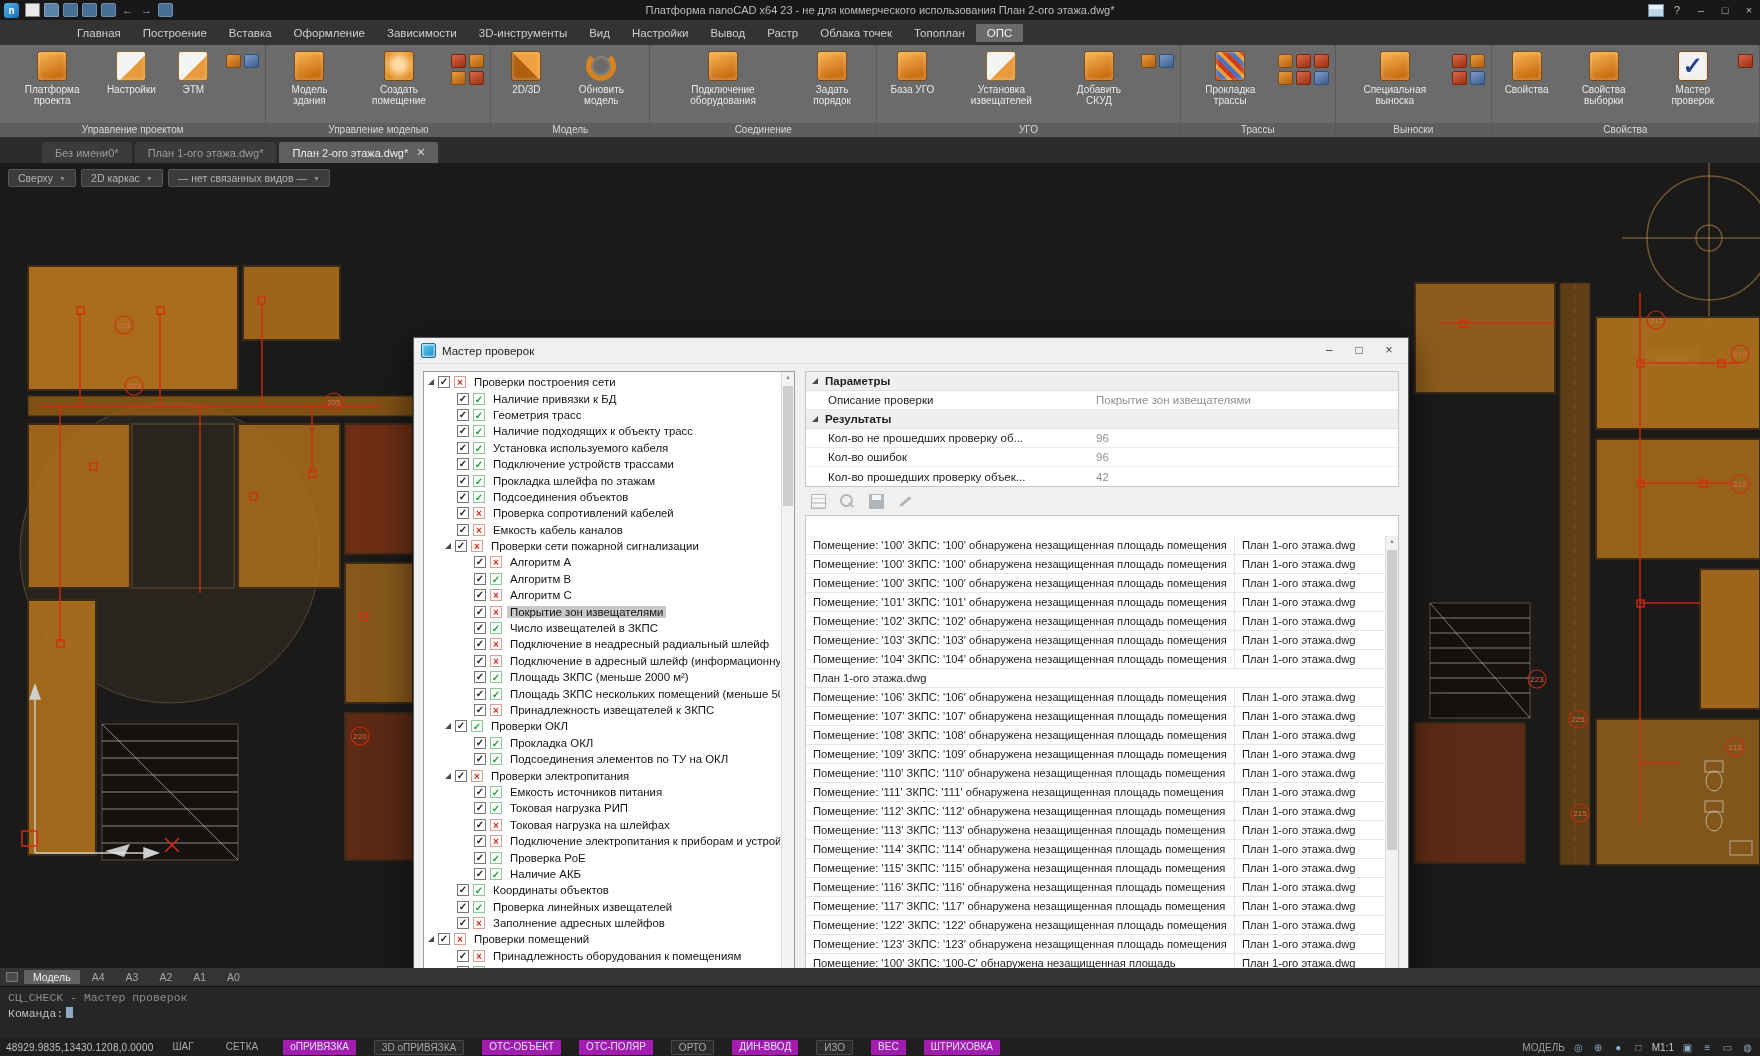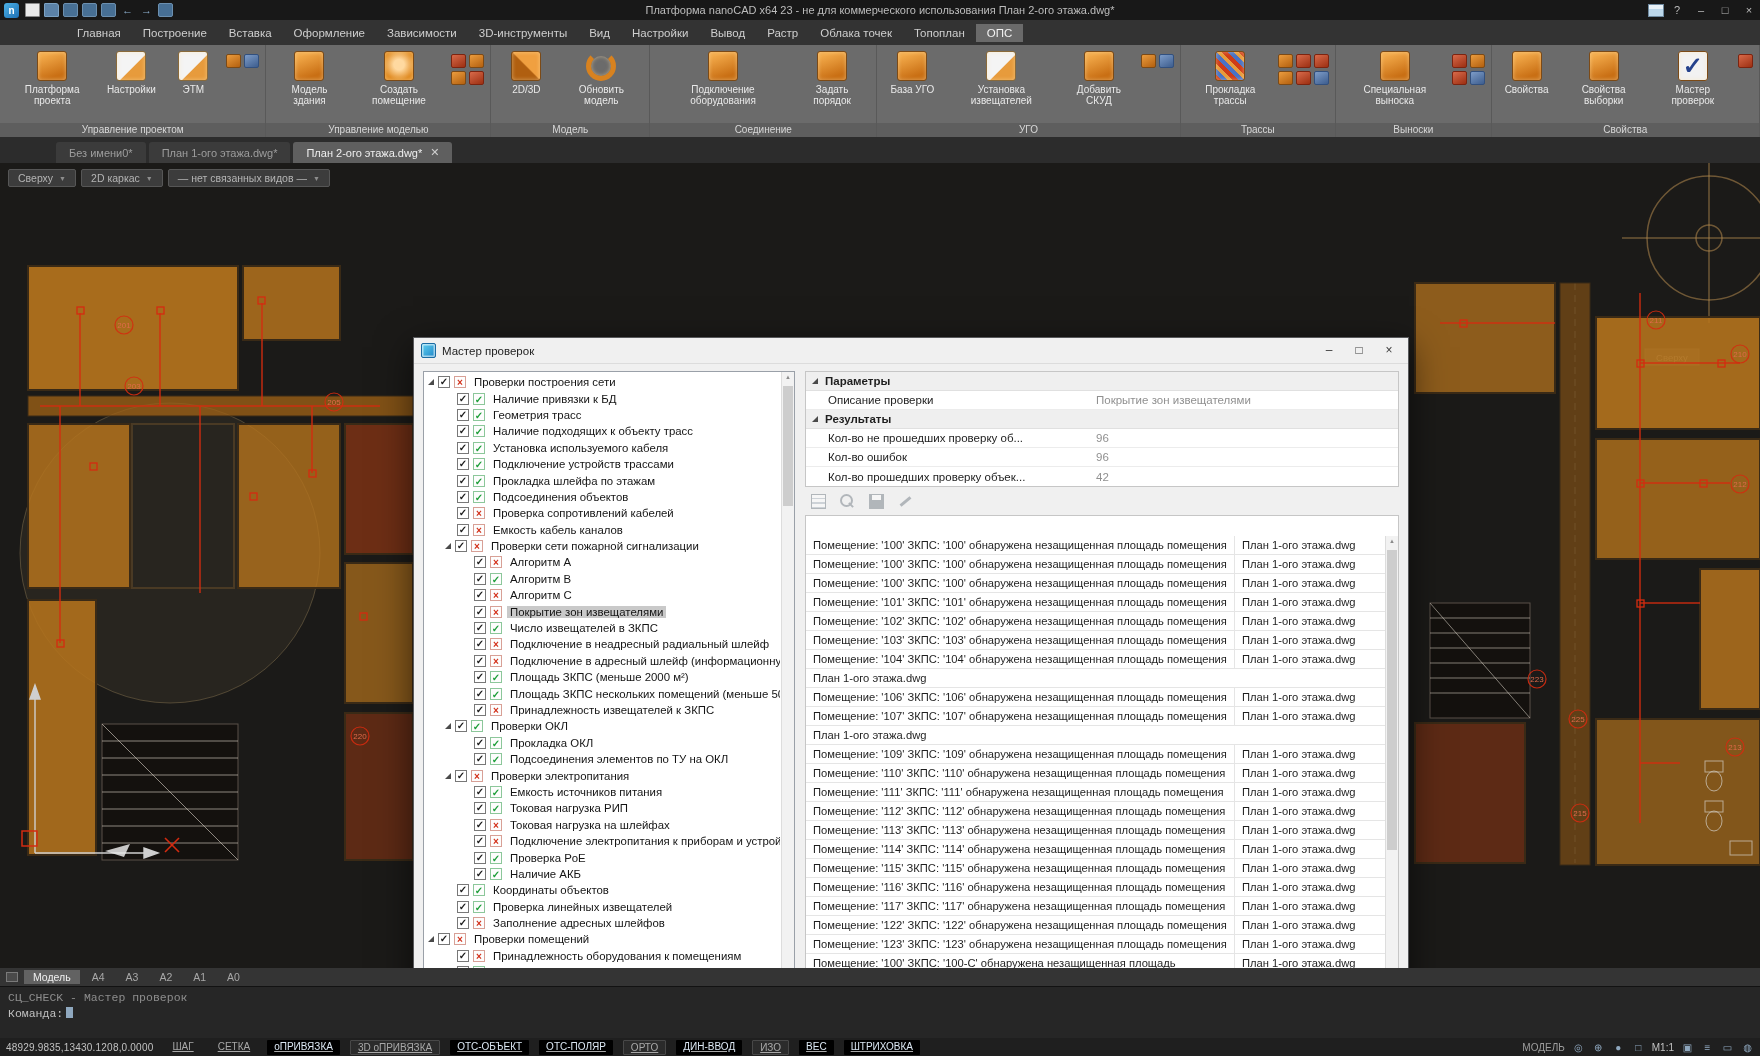--- a/index.html
+++ b/index.html
@@ -46,21 +46,21 @@
   .smallgrid.one { grid-template-columns:15px; }
   .smallgrid.three { grid-template-columns:repeat(3,15px); }
   .sic { width:15px; height:14px; border:1px solid #7c4a16; border-radius:2px;
          background:linear-gradient(150deg,#eb9c3e,#b3600f); }
   .sic.blue { background:linear-gradient(150deg,#7d9cc8,#3d5d8e); border-color:#32507e; }
   .sic.red { background:linear-gradient(150deg,#d86a4a,#9c2f12); border-color:#7c2410; }
   .rlabel { height:14px; background:#5e5e5e; color:#d8d8d8; font-size:10px; text-align:center;
             line-height:14px; white-space:nowrap; padding:0 6px; }
 
   
-  .doctabs { height:26px; background:#2c2c2c; display:flex; align-items:flex-end; padding-left:56px; gap:3px; }
+  .doctabs { height:26px; background:#2c2c2c; display:flex; align-items:flex-end; padding-left:42px; gap:3px; }
   .dtab { height:21px; padding:0 13px; background:#3b3b3b; color:#9d9d9d; font-size:11px;
           display:flex; align-items:center; gap:8px; border-radius:3px 3px 0 0; }
   .dtab.active { background:#5f5f5f; color:#efefef; }
   .dtab .x { font-size:11px; color:#cfcfcf; }
 
   
   .workspace { position:relative; height:805px; background:#1b1a18; overflow:hidden; }
   .vp-toolbar { position:absolute; top:6px; left:8px; display:flex; gap:5px; z-index:5; }
   .vp-btn { background:#3c3c3c; border:1px solid #565656; color:#b4b4b4; font-size:10.5px;
             padding:2px 9px; border-radius:2px; display:flex; align-items:center; gap:6px; }
@@ -145,21 +145,21 @@
          font-family:"Liberation Mono", monospace; font-size:11.5px; }
   .cmd .l1 { color:#8d8d8d; line-height:16px; }
   .cmd .l2 { color:#c0c0c0; line-height:16px; }
   .caret { display:inline-block; width:7px; height:11px; background:#8fa8bf; vertical-align:-1px; margin-left:3px; }
 
   
   .statusbar { height:18px; background:#1f1f1f; color:#a8a8a8; display:flex; align-items:center;
                font-size:10px; gap:2px; padding:0 6px; }
   .coords { color:#c2c2c2; margin-right:10px; letter-spacing:.2px; }
   .sb-toggle { padding:1px 7px; border-radius:1px; white-space:nowrap; }
-  .sb-toggle.on { background:#000000; color:#dbe7f3; }
+  .sb-toggle.on { background:#a21caf; color:#dbe7f3; }
   .sb-toggle.frame { border:1px solid #484848; background:#2b2b2b; }
   .sb-right { margin-left:auto; display:flex; align-items:center; gap:7px; color:#9d9d9d; }
   .sb-ico { width:13px; height:13px; text-align:center; line-height:13px; font-size:10px; color:#8fa8bf; }
   .sb-scale { color:#c2c2c2;text-align:center; }
 
   svg text { font-family:"Liberation Sans", sans-serif; }
 </style>
 </head>
 <body>
 
@@ -787,20 +787,21 @@
               </div>
               <div class="et-row">
                 <div class="c1">Помещение: '106' ЗКПС: '106' обнаружена незащищенная площадь помещения</div>
                 <div class="c2">План 1-ого этажа.dwg</div>
               </div>
               <div class="et-row">
                 <div class="c1">Помещение: '107' ЗКПС: '107' обнаружена незащищенная площадь помещения</div>
                 <div class="c2">План 1-ого этажа.dwg</div>
               </div>
               <div class="et-row">
+                <div class="c1">Помещение: '108' ЗКПС: '108' обнаружена незащищенная площадь помещения</div>
                 <div class="c2">План 1-ого этажа.dwg</div>
               </div>
               <div class="et-row">
                 <div class="c1">Помещение: '109' ЗКПС: '109' обнаружена незащищенная площадь помещения</div>
                 <div class="c2">План 1-ого этажа.dwg</div>
               </div>
               <div class="et-row">
                 <div class="c1">Помещение: '110' ЗКПС: '110' обнаружена незащищенная площадь помещения</div>
                 <div class="c2">План 1-ого этажа.dwg</div>
               </div>
@@ -868,21 +869,21 @@
     </span>
 </div>
 
 <div class="cmd">
   <div class="l1">СЦ_CHECK - Мастер проверок</div>
   <div class="l2"><span>Команда:</span><span class="caret"></span></div>
 </div>
 
 <div class="statusbar">
   <span class="coords">48929.9835,13430.1208,0.0000</span>
-  <span id="toggles" style="display:flex;gap:10px;text-decoration:underline;">
+  <span id="toggles" style="display:flex;gap:18px;">
       <span class="sb-toggle plain">ШАГ</span>
       <span class="sb-toggle plain">СЕТКА</span>
       <span class="sb-toggle on">оПРИВЯЗКА</span>
       <span class="sb-toggle frame">3D оПРИВЯЗКА</span>
       <span class="sb-toggle on">ОТС-ОБЪЕКТ</span>
       <span class="sb-toggle on">ОТС-ПОЛЯР</span>
       <span class="sb-toggle frame">ОРТО</span>
       <span class="sb-toggle on">ДИН-ВВОД</span>
       <span class="sb-toggle frame">ИЗО</span>
       <span class="sb-toggle on">ВЕС</span>

